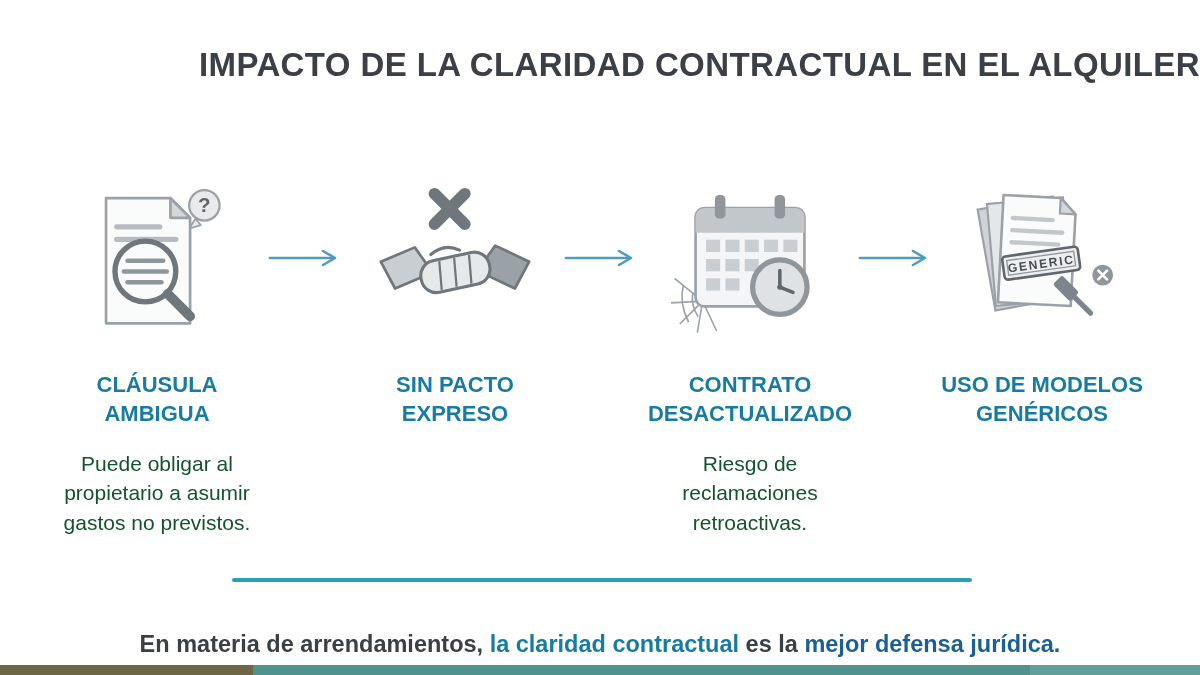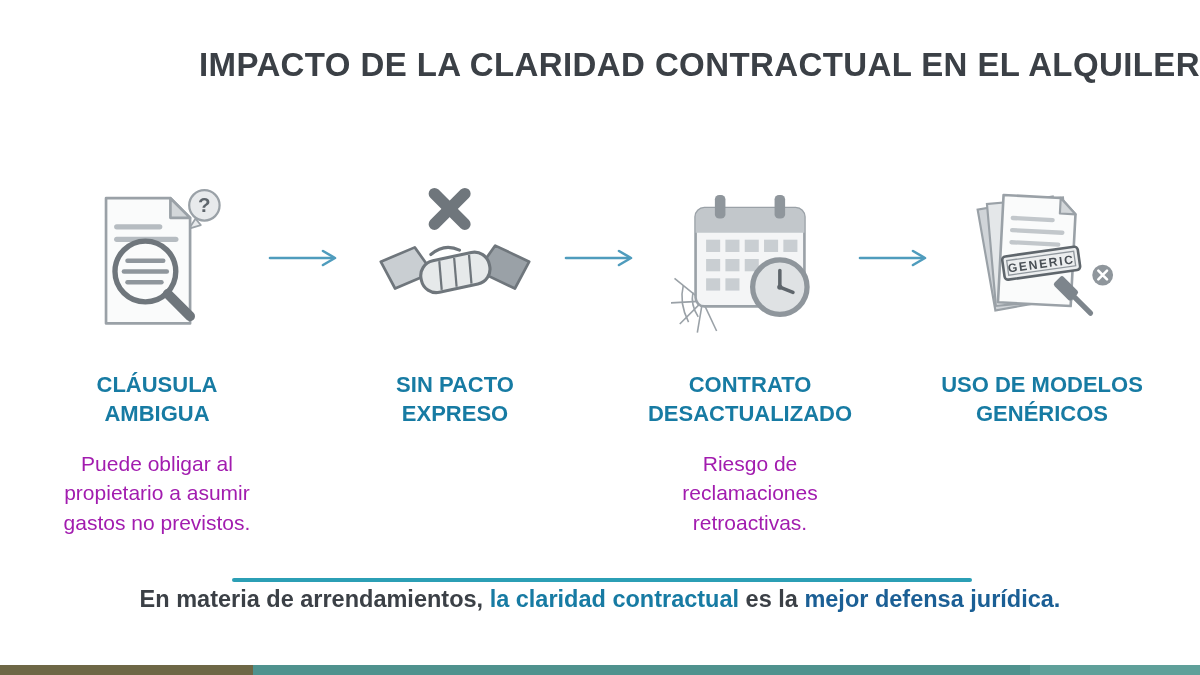--- a/index.html
+++ b/index.html
@@ -28,34 +28,34 @@
     height:198px;display:flex;align-items:center;justify-content:center;
   }
   .step-title{
     margin-top:12px;
     font-size:22px;font-weight:700;line-height:1.33;
     color:#177ba3;text-align:center;white-space:pre-line;
   }
   .step-desc{
     margin-top:20px;
     font-size:21px;line-height:1.42;
-    color:#a21caf;text-align:center;white-space:pre-line;
+    color:#14532d;text-align:center;white-space:pre-line;
   }
   .arrow{
     position:absolute;top:248px;
   }
   .arrow-1{left:268px;}
   .arrow-2{left:564px;}
   .arrow-3{left:858px;}
   .divider{
     position:absolute;left:232px;top:578px;width:740px;height:4px;
     background:#2b9fb5;border-radius:2px;
   }
   .footer{
-    position:absolute;top:584px;left:0;right:0;
+    position:absolute;top:629px;left:0;right:0;
     text-align:center;
     font-size:23.5px;font-weight:700;line-height:1.3;
   }
   .seg-dark{color:#3b4046;}
   .seg-blue{color:#177ba3;}
   .seg-navy{color:#1b5f95;}
   .strip{
     position:absolute;left:0;right:0;bottom:0;height:10px;
     display:flex;
   }

